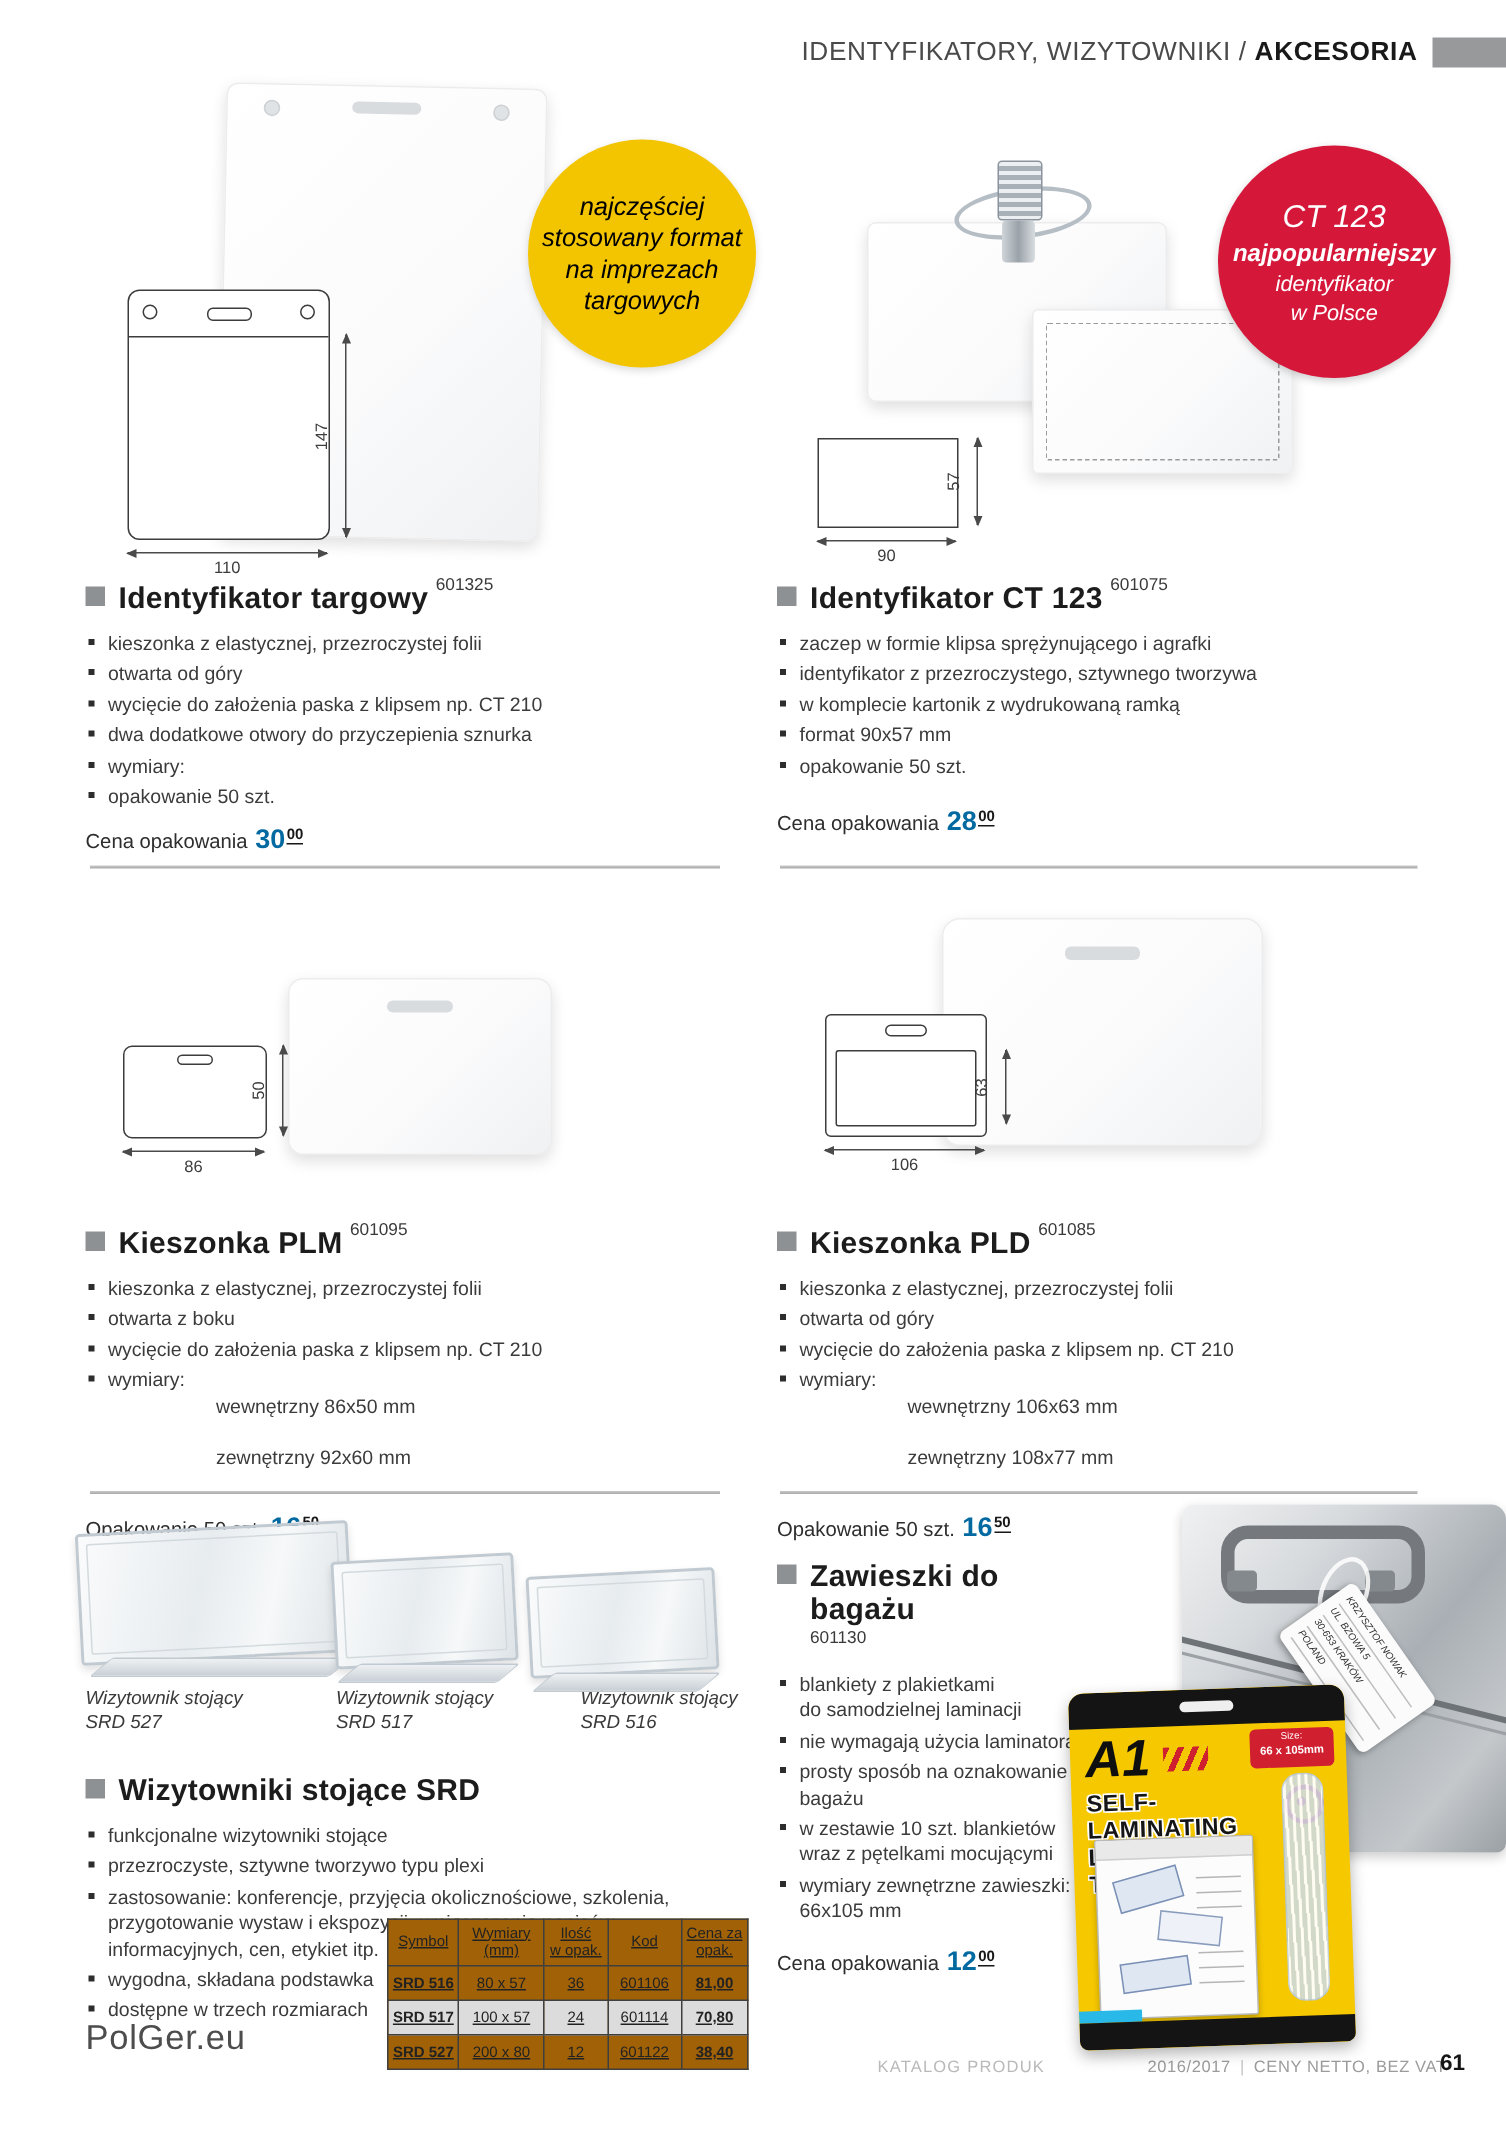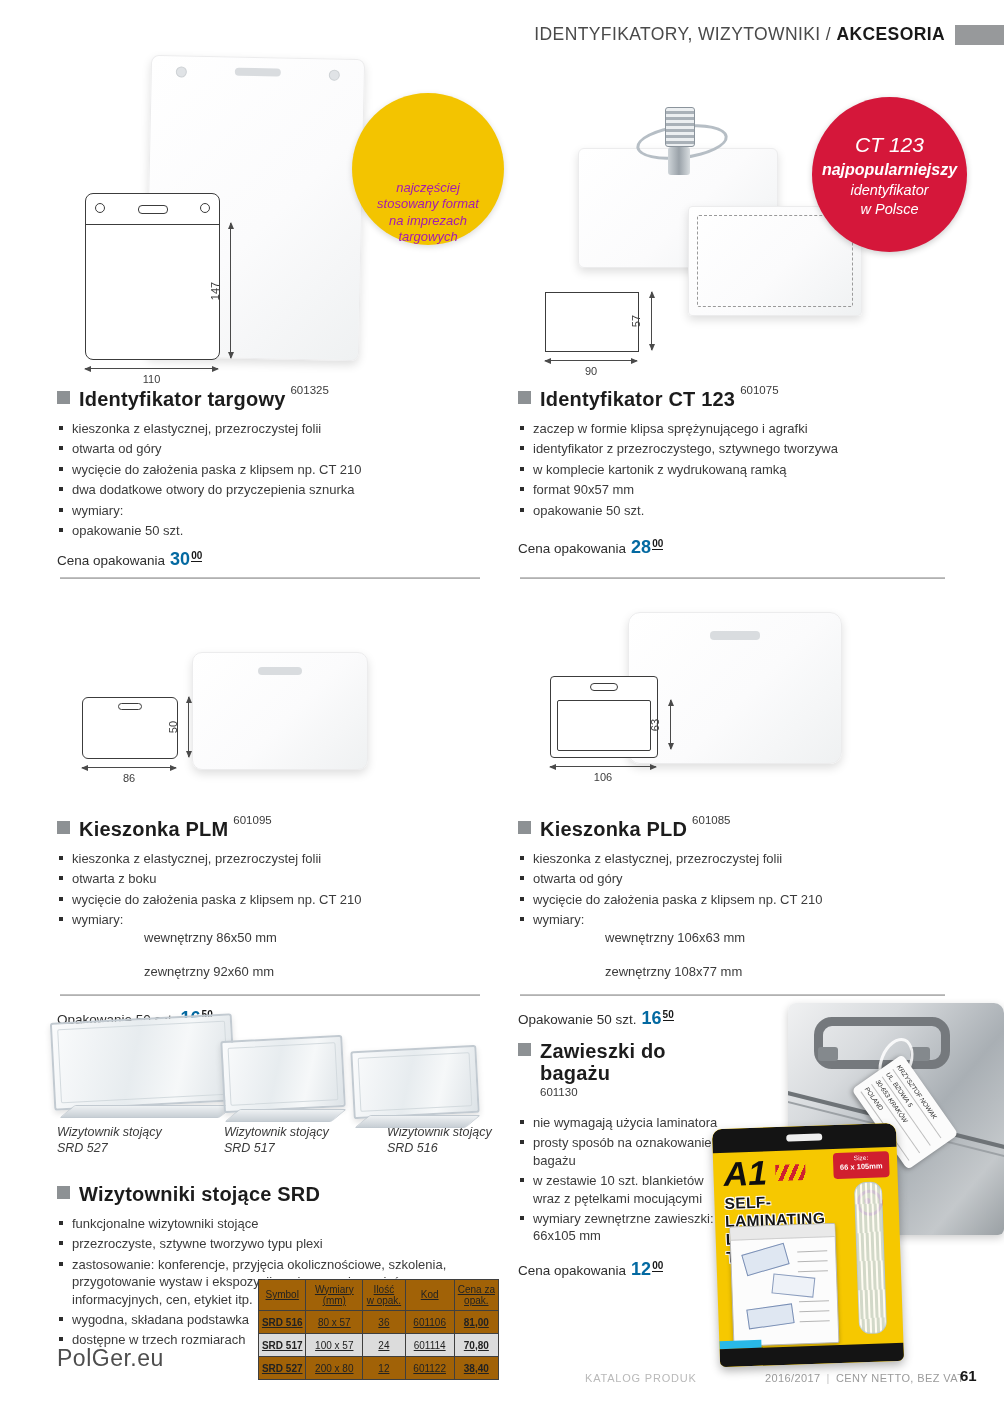--- a/index.html
+++ b/index.html
@@ -26,22 +26,22 @@
   .dlines span{display:block;}
   .price{margin-top:10px;font-size:13.5px;color:#2e2e2e;}
   .pm{font-size:18px;font-weight:bold;color:#0369a1;margin-left:5px;}
   .ps{font-size:10px;font-weight:bold;color:#171717;position:relative;top:-6px;border-bottom:1px solid #171717;margin-left:1px;}
 
   .divider{position:absolute;height:2px;background:linear-gradient(#c9c9c9,#a9a9a9);}
 
   
   .promo{position:absolute;border-radius:50%;display:flex;flex-direction:column;justify-content:center;
          text-align:center;font-style:italic;z-index:5;}
-  .promo.yellow{left:352px;top:93px;width:152px;height:152px;background:#f3c400;color:#a21caf;
-                font-size:13px;line-height:1.25;box-shadow:0 2px 6px rgba(0,0,0,.15);justify-content:flex-end;}
+  .promo.yellow{left:352px;top:93px;width:152px;height:152px;background:#f3c400;color:#000000;
+                font-size:17px;line-height:1.25;box-shadow:0 2px 6px rgba(0,0,0,.15);}
   .promo.red{left:812px;top:97px;width:155px;height:155px;background:#d5173a;color:#fff;
              font-size:14.5px;line-height:1.3;box-shadow:0 2px 6px rgba(0,0,0,.2);}
   .promo span{display:block;}
   .promo.red .l0{font-size:21px;margin-bottom:2px;}
   .promo.red .l1{font-weight:bold;font-size:16px;}
 
   
   .photo{position:absolute;background:linear-gradient(135deg,#ffffff 0%,#fbfbfc 55%,#eff1f2 100%);
          border:1px solid #ececed;box-shadow:0 4px 10px rgba(0,0,0,.13);z-index:1;}
   .slot{position:absolute;left:50%;transform:translateX(-50%);background:#d9dcdf;border-radius:4px;}
@@ -416,20 +416,22 @@
     </tbody>
   </table>
 
   <div class="sec" style="left:518px;top:1040px;width:215px;">
     <div class="sec-title">
       <span class="sq"></span>
       <span class="t">Zawieszki do bagażu</span>
     </div>
     <div class="sub-code">601130</div>
     <ul class="blist" style="margin-top:16px;">
+      <li>blankiety z plakietkami
+do samodzielnej laminacji</li>
       <li>nie wymagają użycia laminatora</li>
       <li>prosty sposób na oznakowanie
 bagażu</li>
       <li>w zestawie 10 szt. blankietów
 wraz z pętelkami mocującymi</li>
       <li>wymiary zewnętrzne zawieszki:
 66x105 mm</li>
     </ul>
     <div class="price" style="margin-top:14px;">
       <span>Cena opakowania</span><b class="pm">12</b><span class="ps">00</span>

